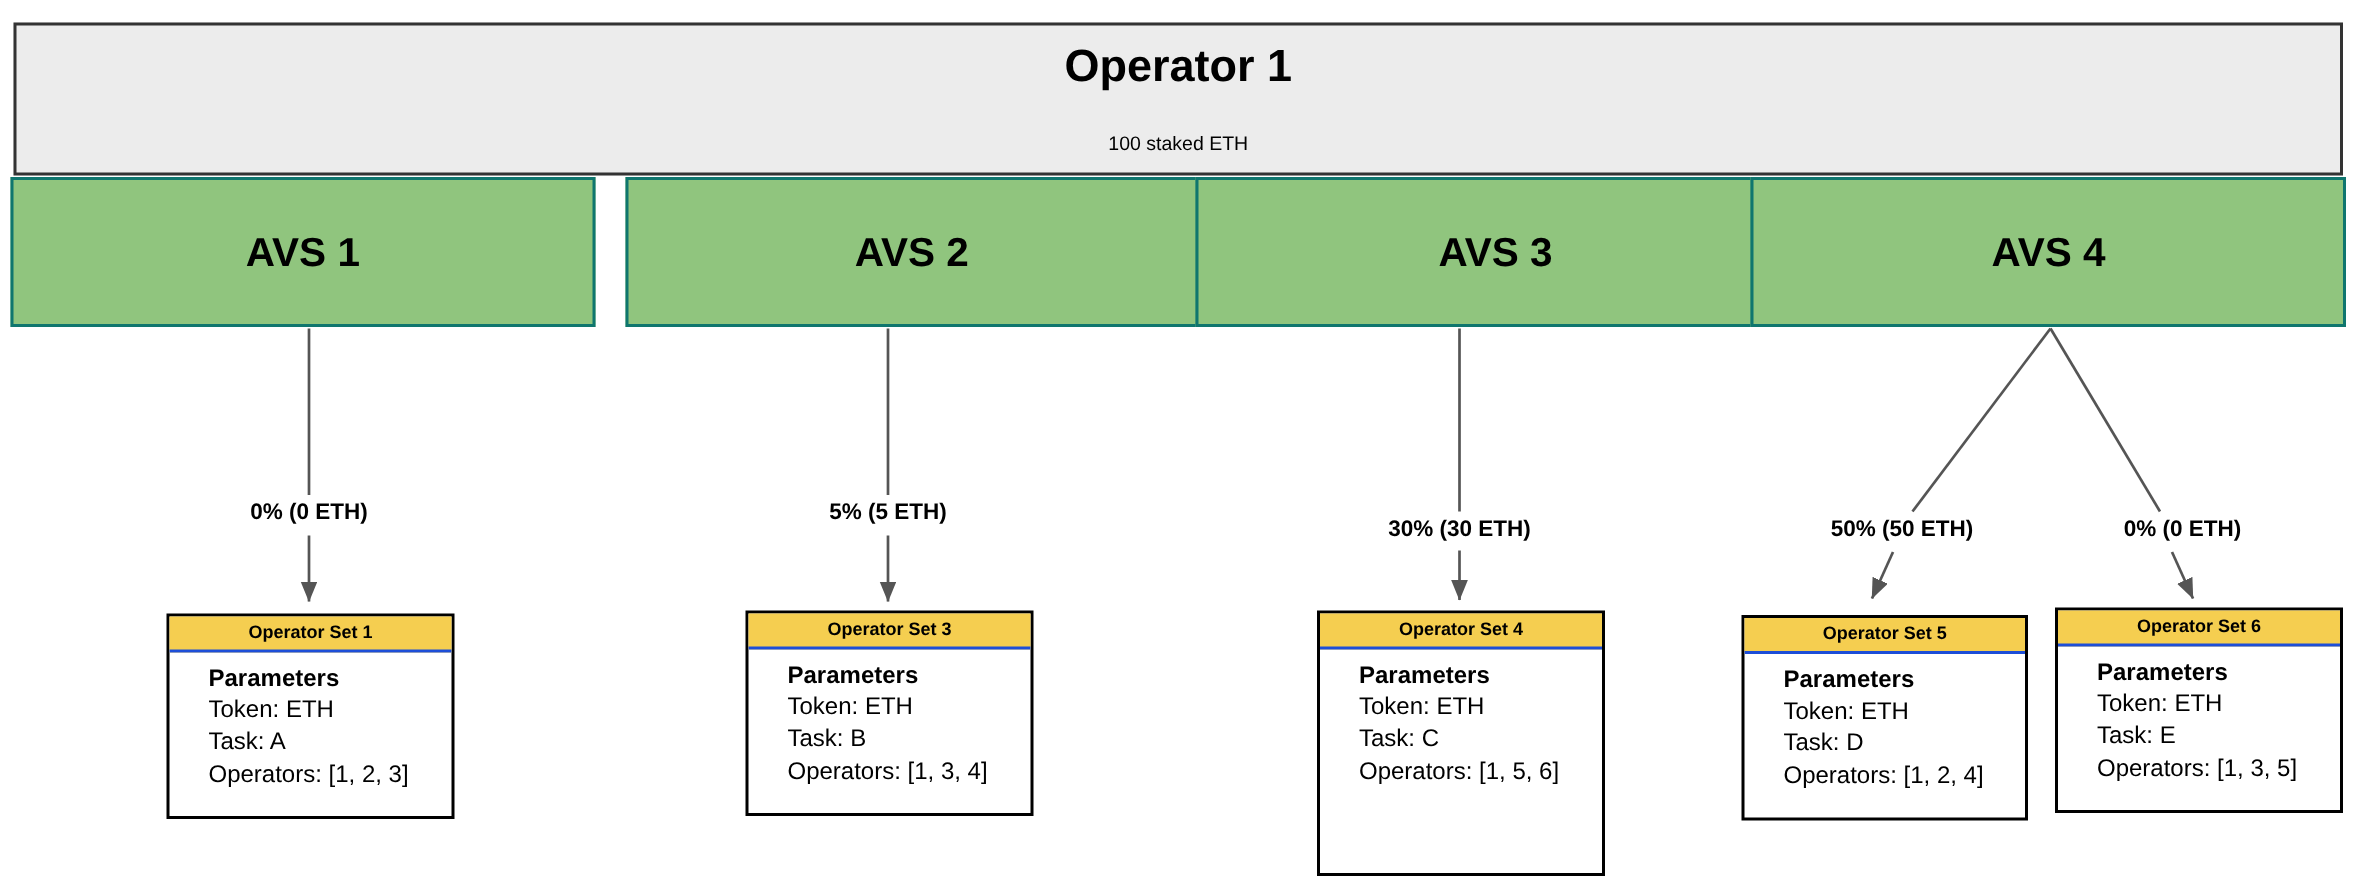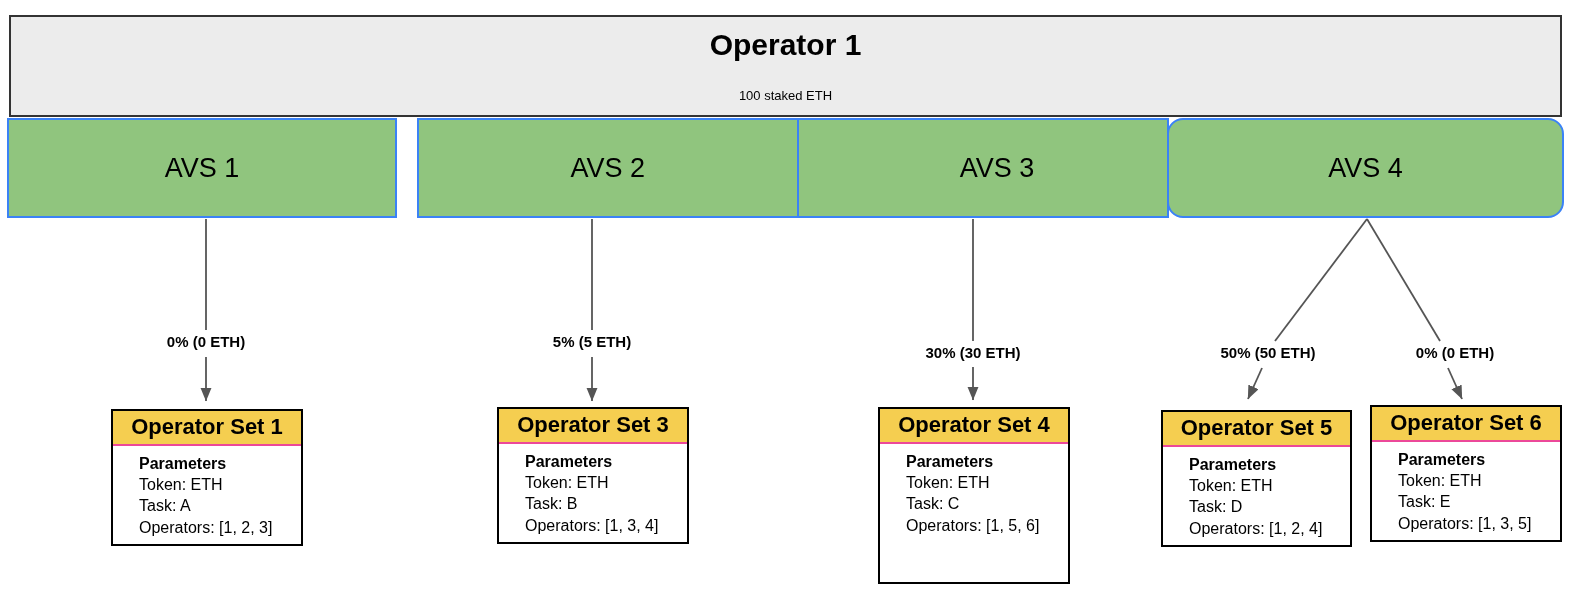--- a/index.html
+++ b/index.html
@@ -55,34 +55,34 @@
     position: absolute;
     left: 7px;
     top: 118px;
     width: 1557px;
     height: 100px;
     display: flex;
     box-sizing: border-box;
   }
   .avs-cell {
     background: #90c57e;
-    border: 2px solid #3b82f6;
+    border: 2px solid #0f766e;
     box-sizing: border-box;
     margin-left: -2px;
     display: flex;
     align-items: center;
     justify-content: center;
     font-size: 27px;
-    font-weight: normal;
+    font-weight: bold;
   }
   .avs-cell:first-child { margin-left: 0; }
   .avs-w1 { width: 395px; }
   .avs-w2 { width: 387px; margin-left: 20px; }
   .avs-w3 { width: 377px; padding-left: 28px; }
-  .avs-w4 { width: 402px; border-radius: 16px; }
+  .avs-w4 { width: 402px; }
 
   
   #connectors {
     position: absolute;
     left: 0;
     top: 0;
     width: 1577px;
     height: 597px;
     pointer-events: none;
   }
@@ -101,23 +101,23 @@
 
   
   .opset {
     position: absolute;
     box-sizing: border-box;
     background: #ffffff;
     border: 2px solid #000000;
   }
   .opset-head {
     background: #f5ce50;
-    border-bottom: 2px solid #ec4899;
+    border-bottom: 2px solid #1d4ed8;
     text-align: center;
-    font-size: 22px;
+    font-size: 12px;
     font-weight: bold;
     padding: 4px 0 5px 0;
     line-height: 1.1;
   }
   .opset-body {
     padding: 7px 9px 8px 26px;
   }
   .opset-body .row {
     font-size: 16px;
     line-height: 1.32;

